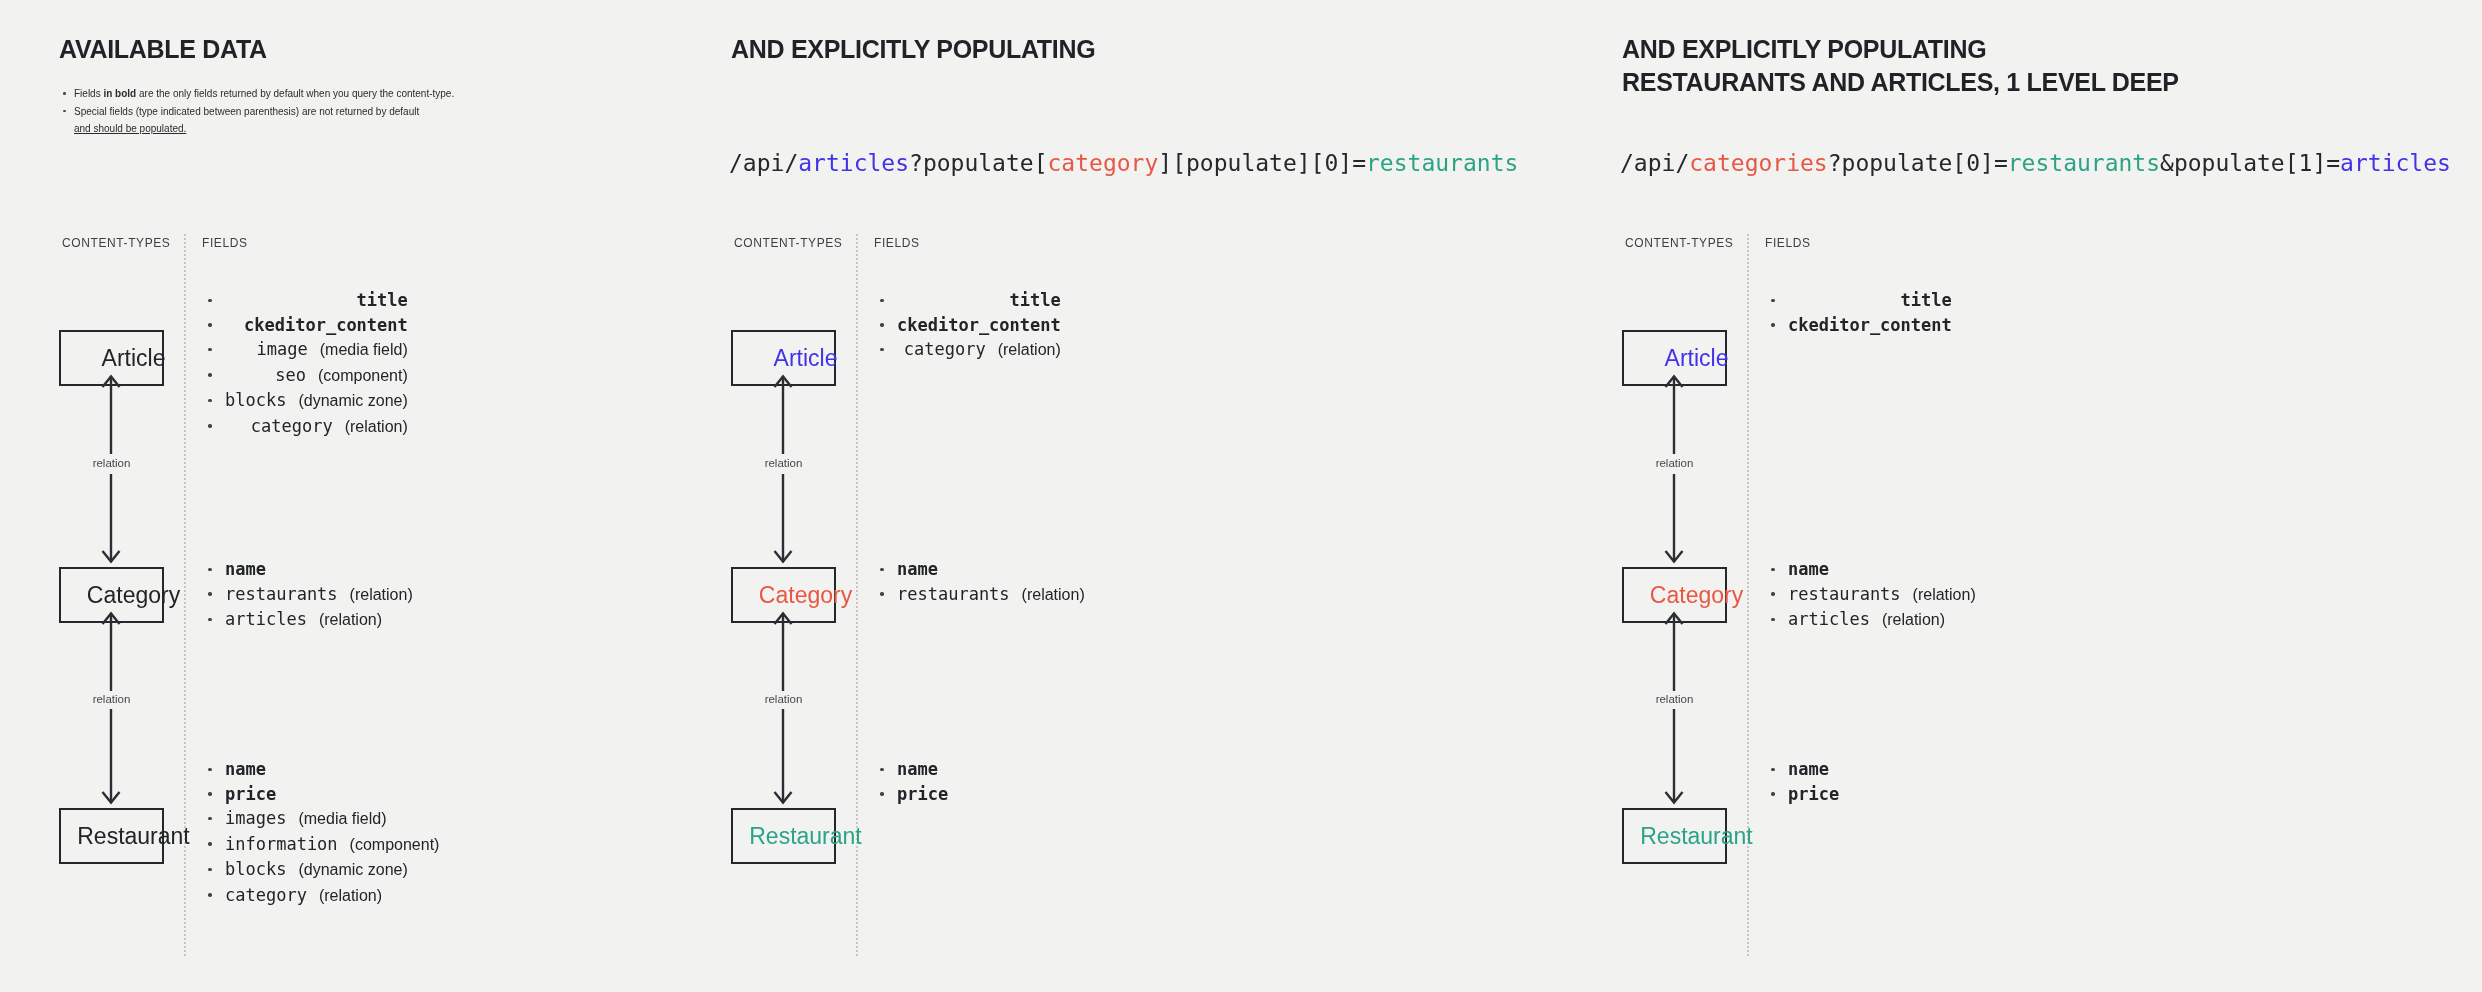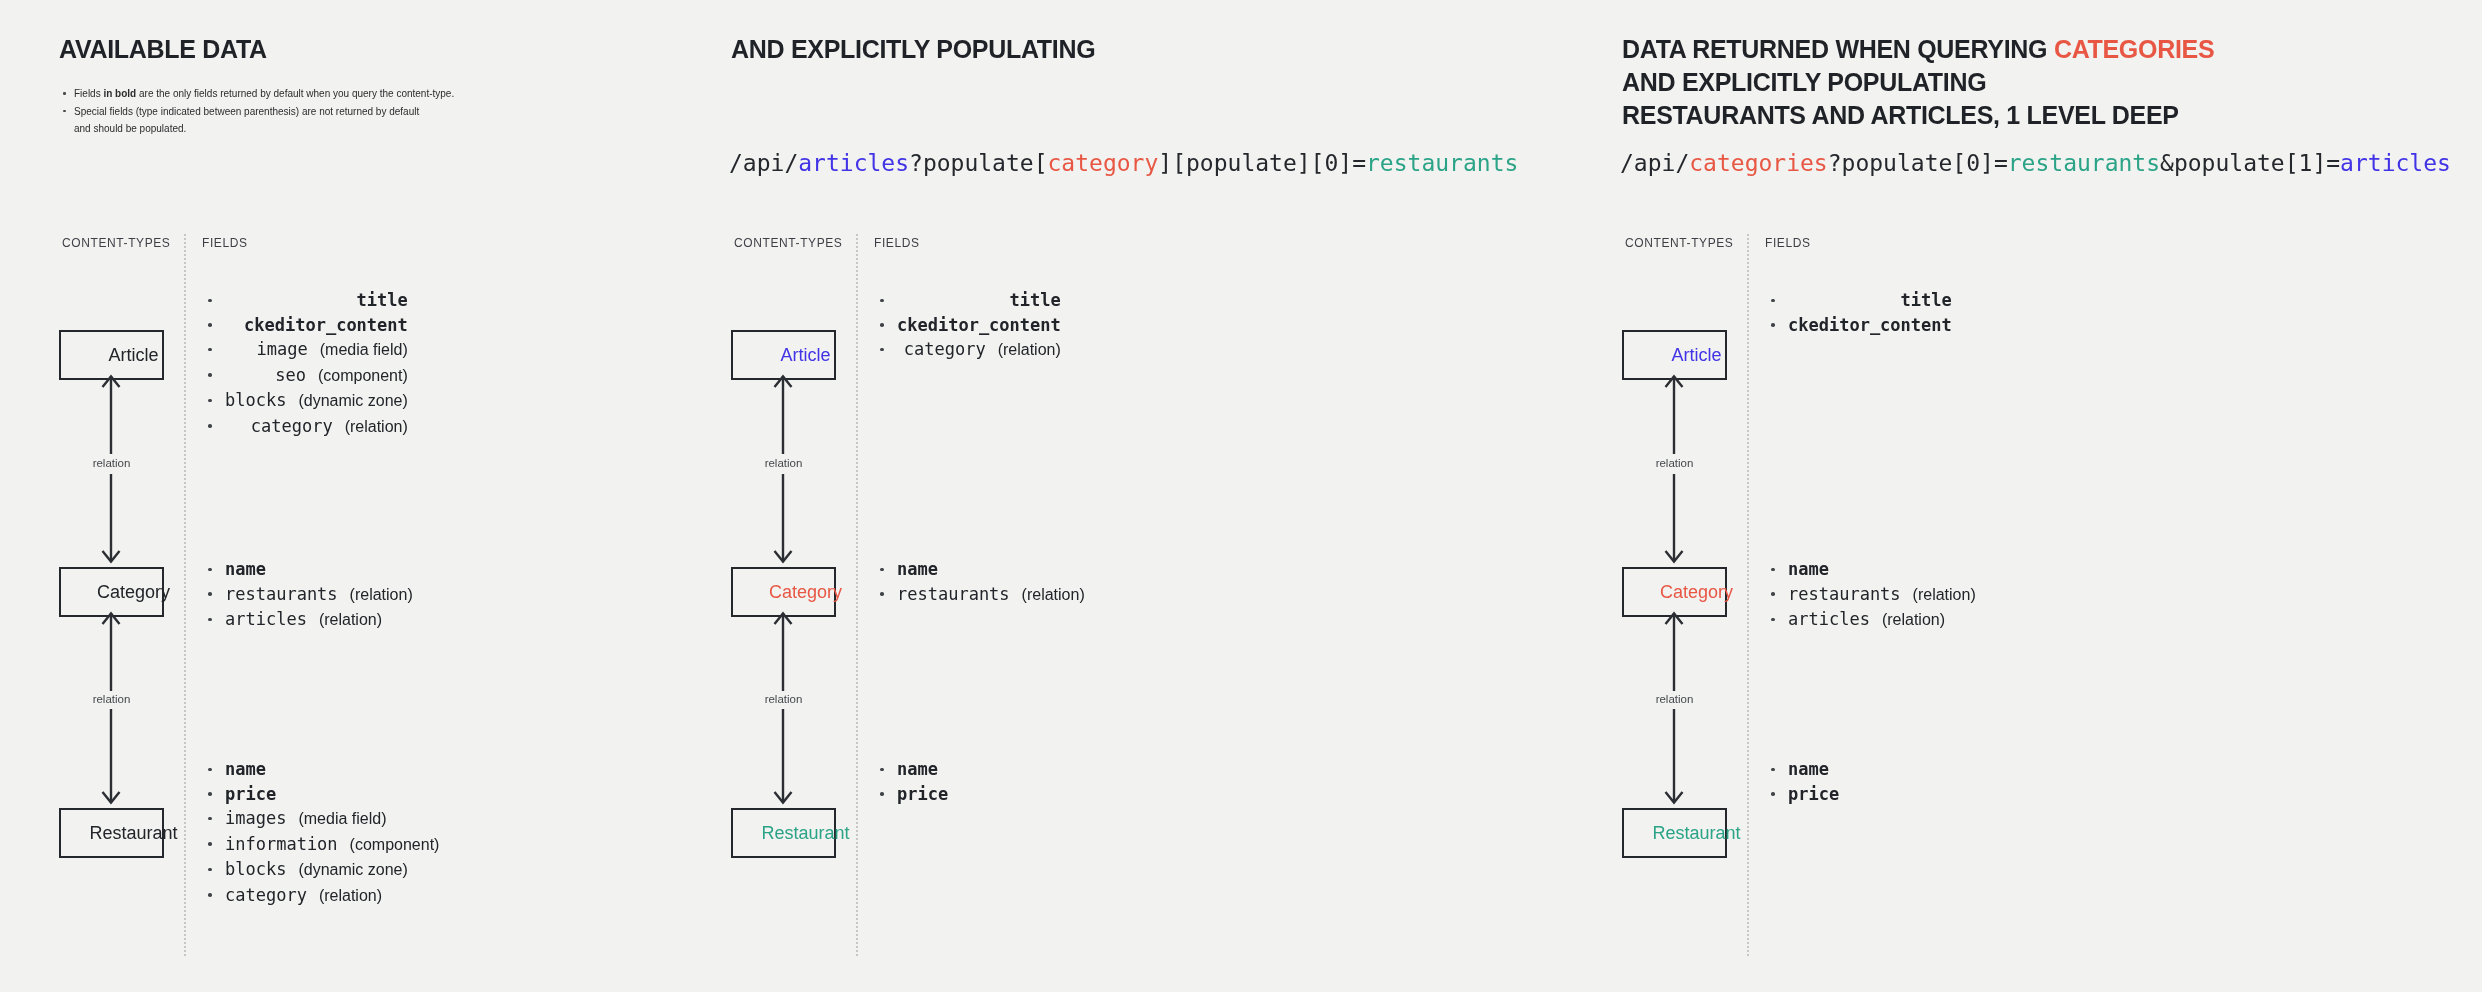--- a/index.html
+++ b/index.html
@@ -10,33 +10,33 @@
 
   .title{position:absolute;top:33px;left:0;font-size:25px;line-height:33px;font-weight:800;
          letter-spacing:-0.3px;color:#1f2227;white-space:nowrap;}
   .t-blue{color:#4133e6;} .t-red{color:#e85744;}
 
   .notes{position:absolute;top:85px;left:2px;font-size:10px;line-height:17.5px;color:#2c2c2e;}
   .note{position:relative;padding-left:13px;white-space:nowrap;}
   .note::before{content:"";position:absolute;left:2px;top:7px;width:2.5px;height:2.5px;
                 border-radius:50%;background:#4a4a4a;}
   .note .nb{font-weight:bold;}
-  .note2b{padding-left:13px;white-space:nowrap;}
+  .note2b{padding-left:13px;white-space:nowrap;text-decoration:underline;}
 
   .api{position:absolute;top:150px;left:-2px;font-family:"DejaVu Sans Mono",monospace;
        font-size:23px;color:#24272c;white-space:nowrap;}
   .c-blue{color:#4133e6;} .c-red{color:#e85744;} .c-teal{color:#2aa387;}
 
   .colhead{position:absolute;top:236px;font-size:12px;letter-spacing:0.6px;color:#3e3e46;white-space:nowrap;}
   .ch-l{left:3px;} .ch-r{left:143px;}
   .divider{position:absolute;left:125px;top:234px;height:722px;width:0;border-left:2px dotted #c6c6c3;}
 
-  .node{position:absolute;left:0;width:105px;height:50px;border:2.5px solid #24272b;
+  .node{position:absolute;left:0;width:105px;height:56px;border:2.5px solid #24272b;
         box-sizing:border-box;display:flex;align-items:center;justify-content:center;
-        font-size:18px;color:#212429;background:transparent;padding-left:44px;}
+        font-size:23px;color:#212429;background:transparent;padding-left:44px;}
   .n1{top:330px;} .n2{top:567px;} .n3{top:808px;justify-content:center;}
 
   .arrow{position:absolute;left:40px;width:24px;}
   .a1{top:374px;height:190px;} .a2{top:611px;height:194px;}
   .arrow svg{display:block;}
   .arrow line,.arrow polyline{stroke:#2b2e33;stroke-width:2.4;fill:none;}
   .rlabel{position:absolute;left:0;width:105px;text-align:center;font-size:11.5px;
           color:#44474c;white-space:nowrap;}
   .rl1{top:457px;} .rl2{top:693px;}
 
@@ -169,21 +169,20 @@
       <div class="frow c-teal"><span class="fname">restaurants</span><span class="ftype">(relation)</span></div>
     </div>
     <div class="fields fg-c">
       <div class="frow b"><span class="fname">name</span></div>
       <div class="frow b"><span class="fname">price</span></div>
     </div>
   </div>
 
   <div class="panel" id="p3">
     <div class="title">
-      <div><span>DATA RETURNED WHEN QUERYING </span><span class="t-red">CATEGORIES</span></div>
       <div>AND EXPLICITLY POPULATING</div>
       <div>RESTAURANTS AND ARTICLES, 1 LEVEL DEEP</div>
     </div>
     <div class="api"><span>/api/</span><span class="c-red">categories</span><span>?populate[0]=</span><span class="c-teal">restaurants</span><span>&amp;populate[1]=</span><span class="c-blue">articles</span></div>
 
     <div class="colhead ch-l">CONTENT-TYPES</div>
     <div class="colhead ch-r">FIELDS</div>
     <div class="divider"></div>
 
     <div class="node n1">

